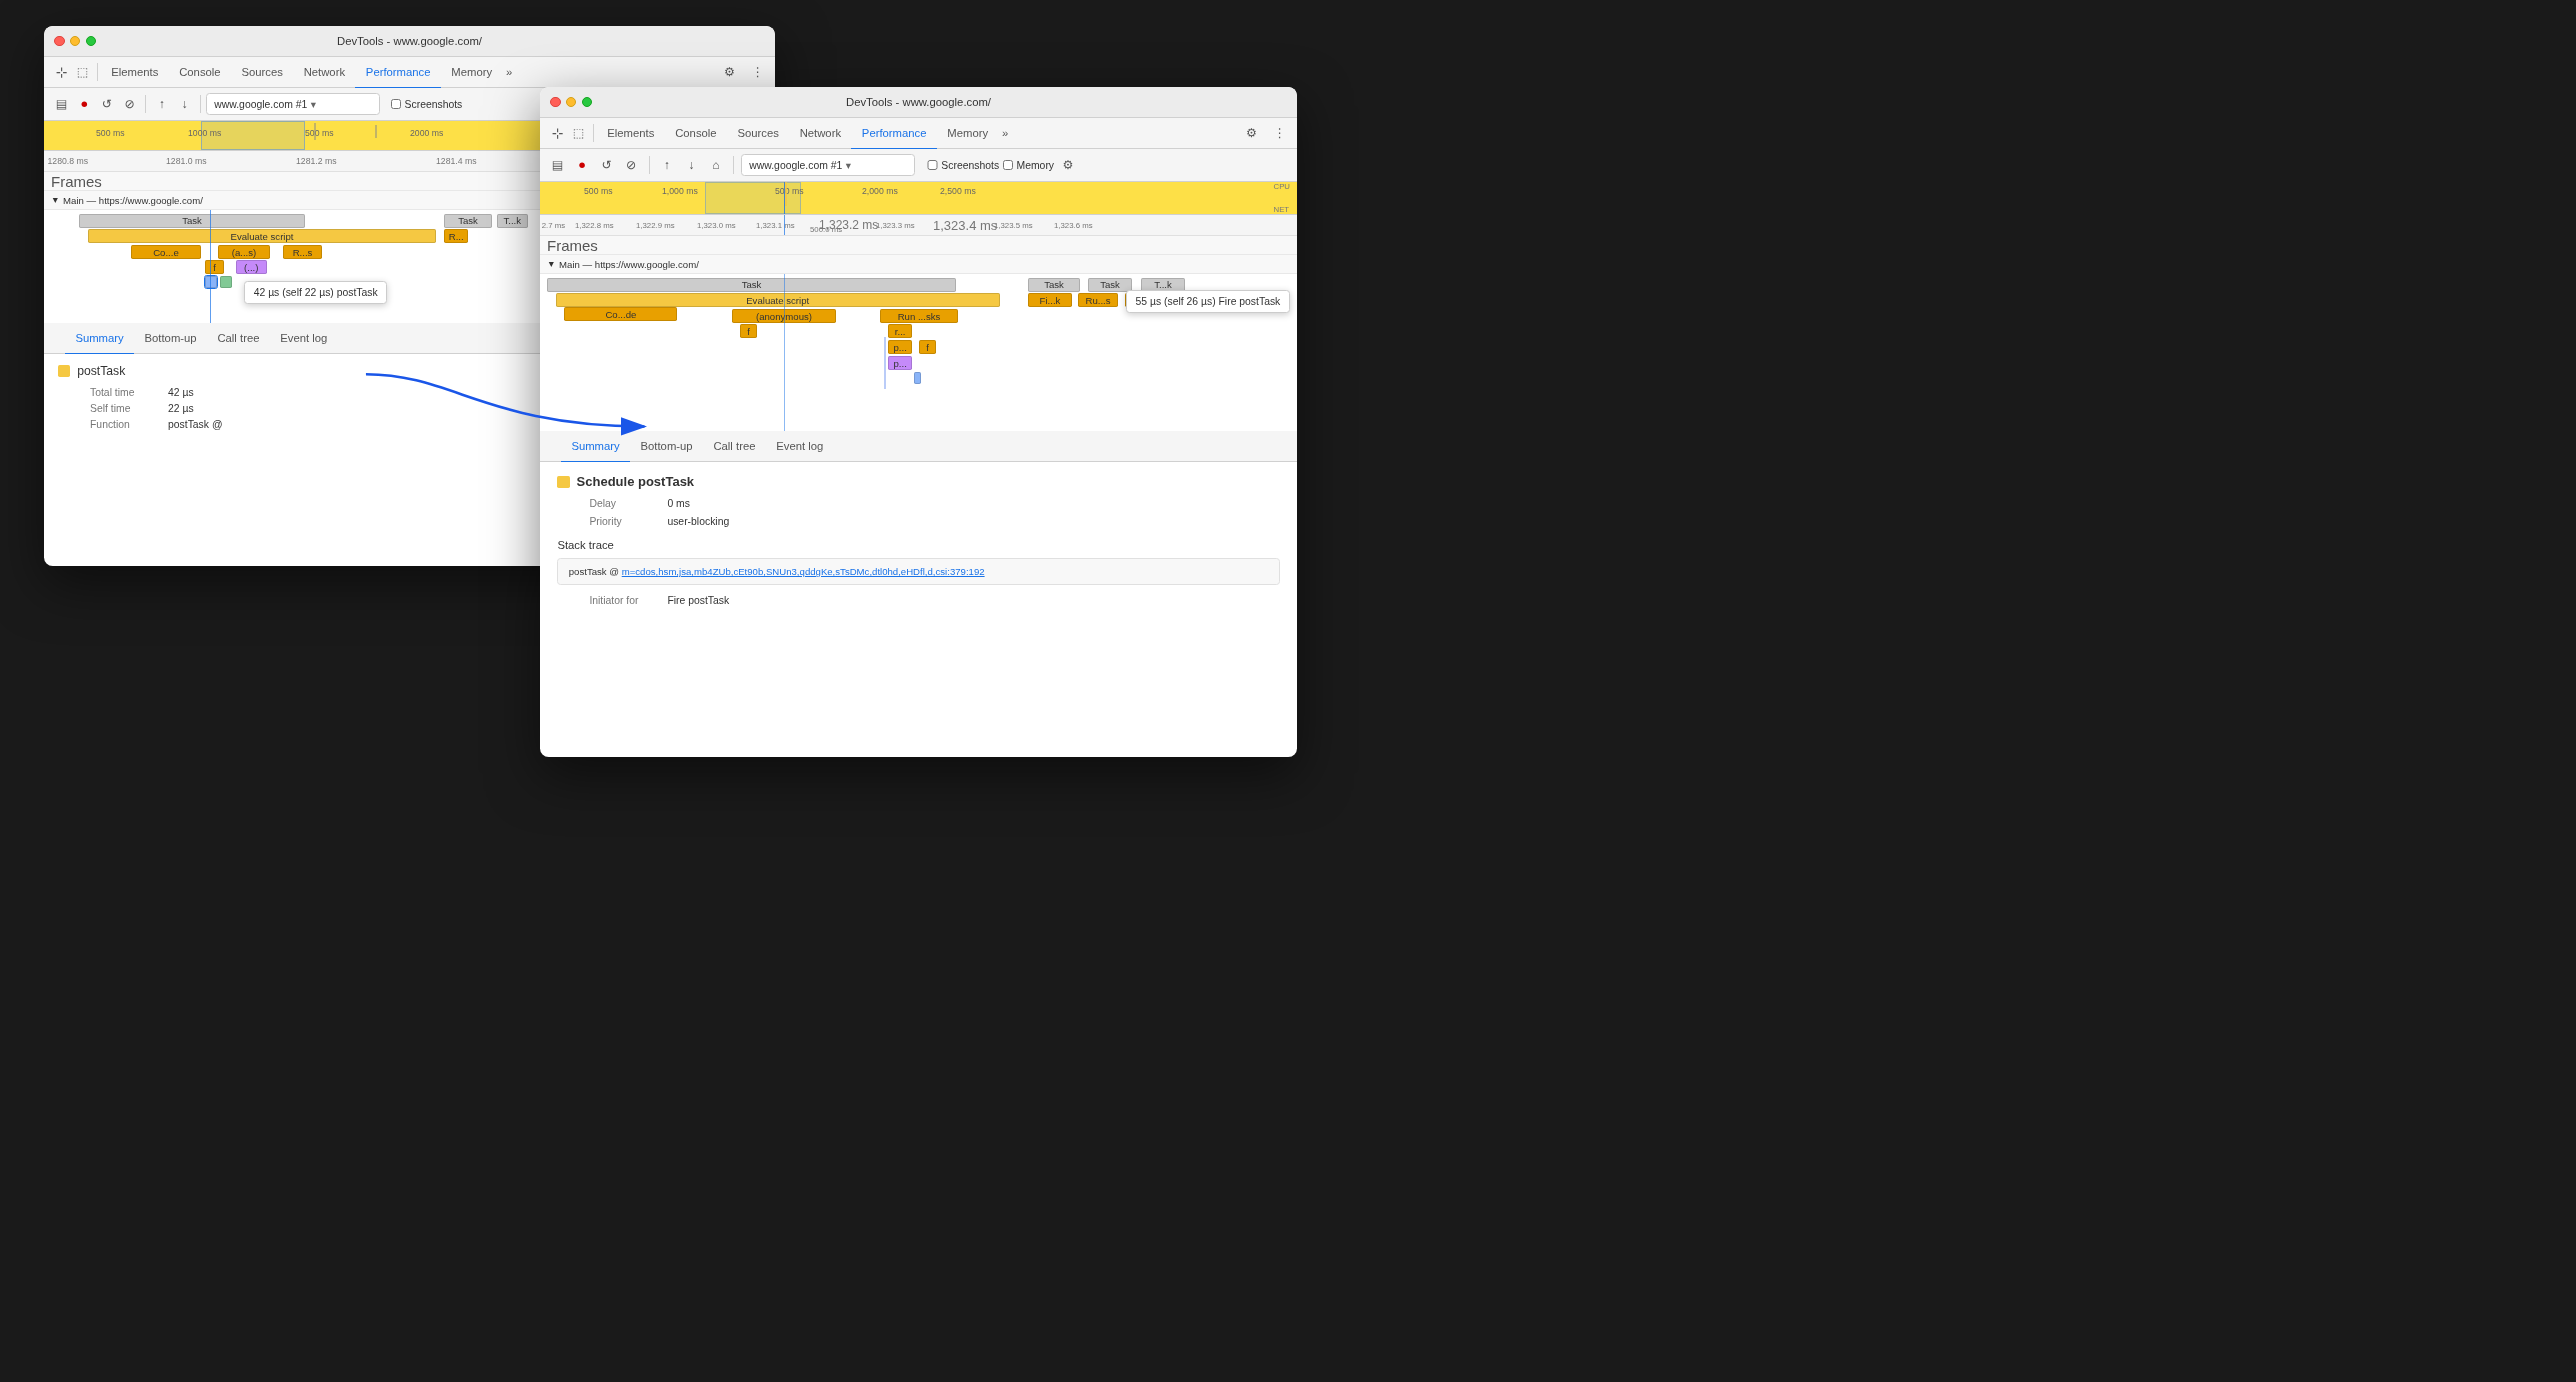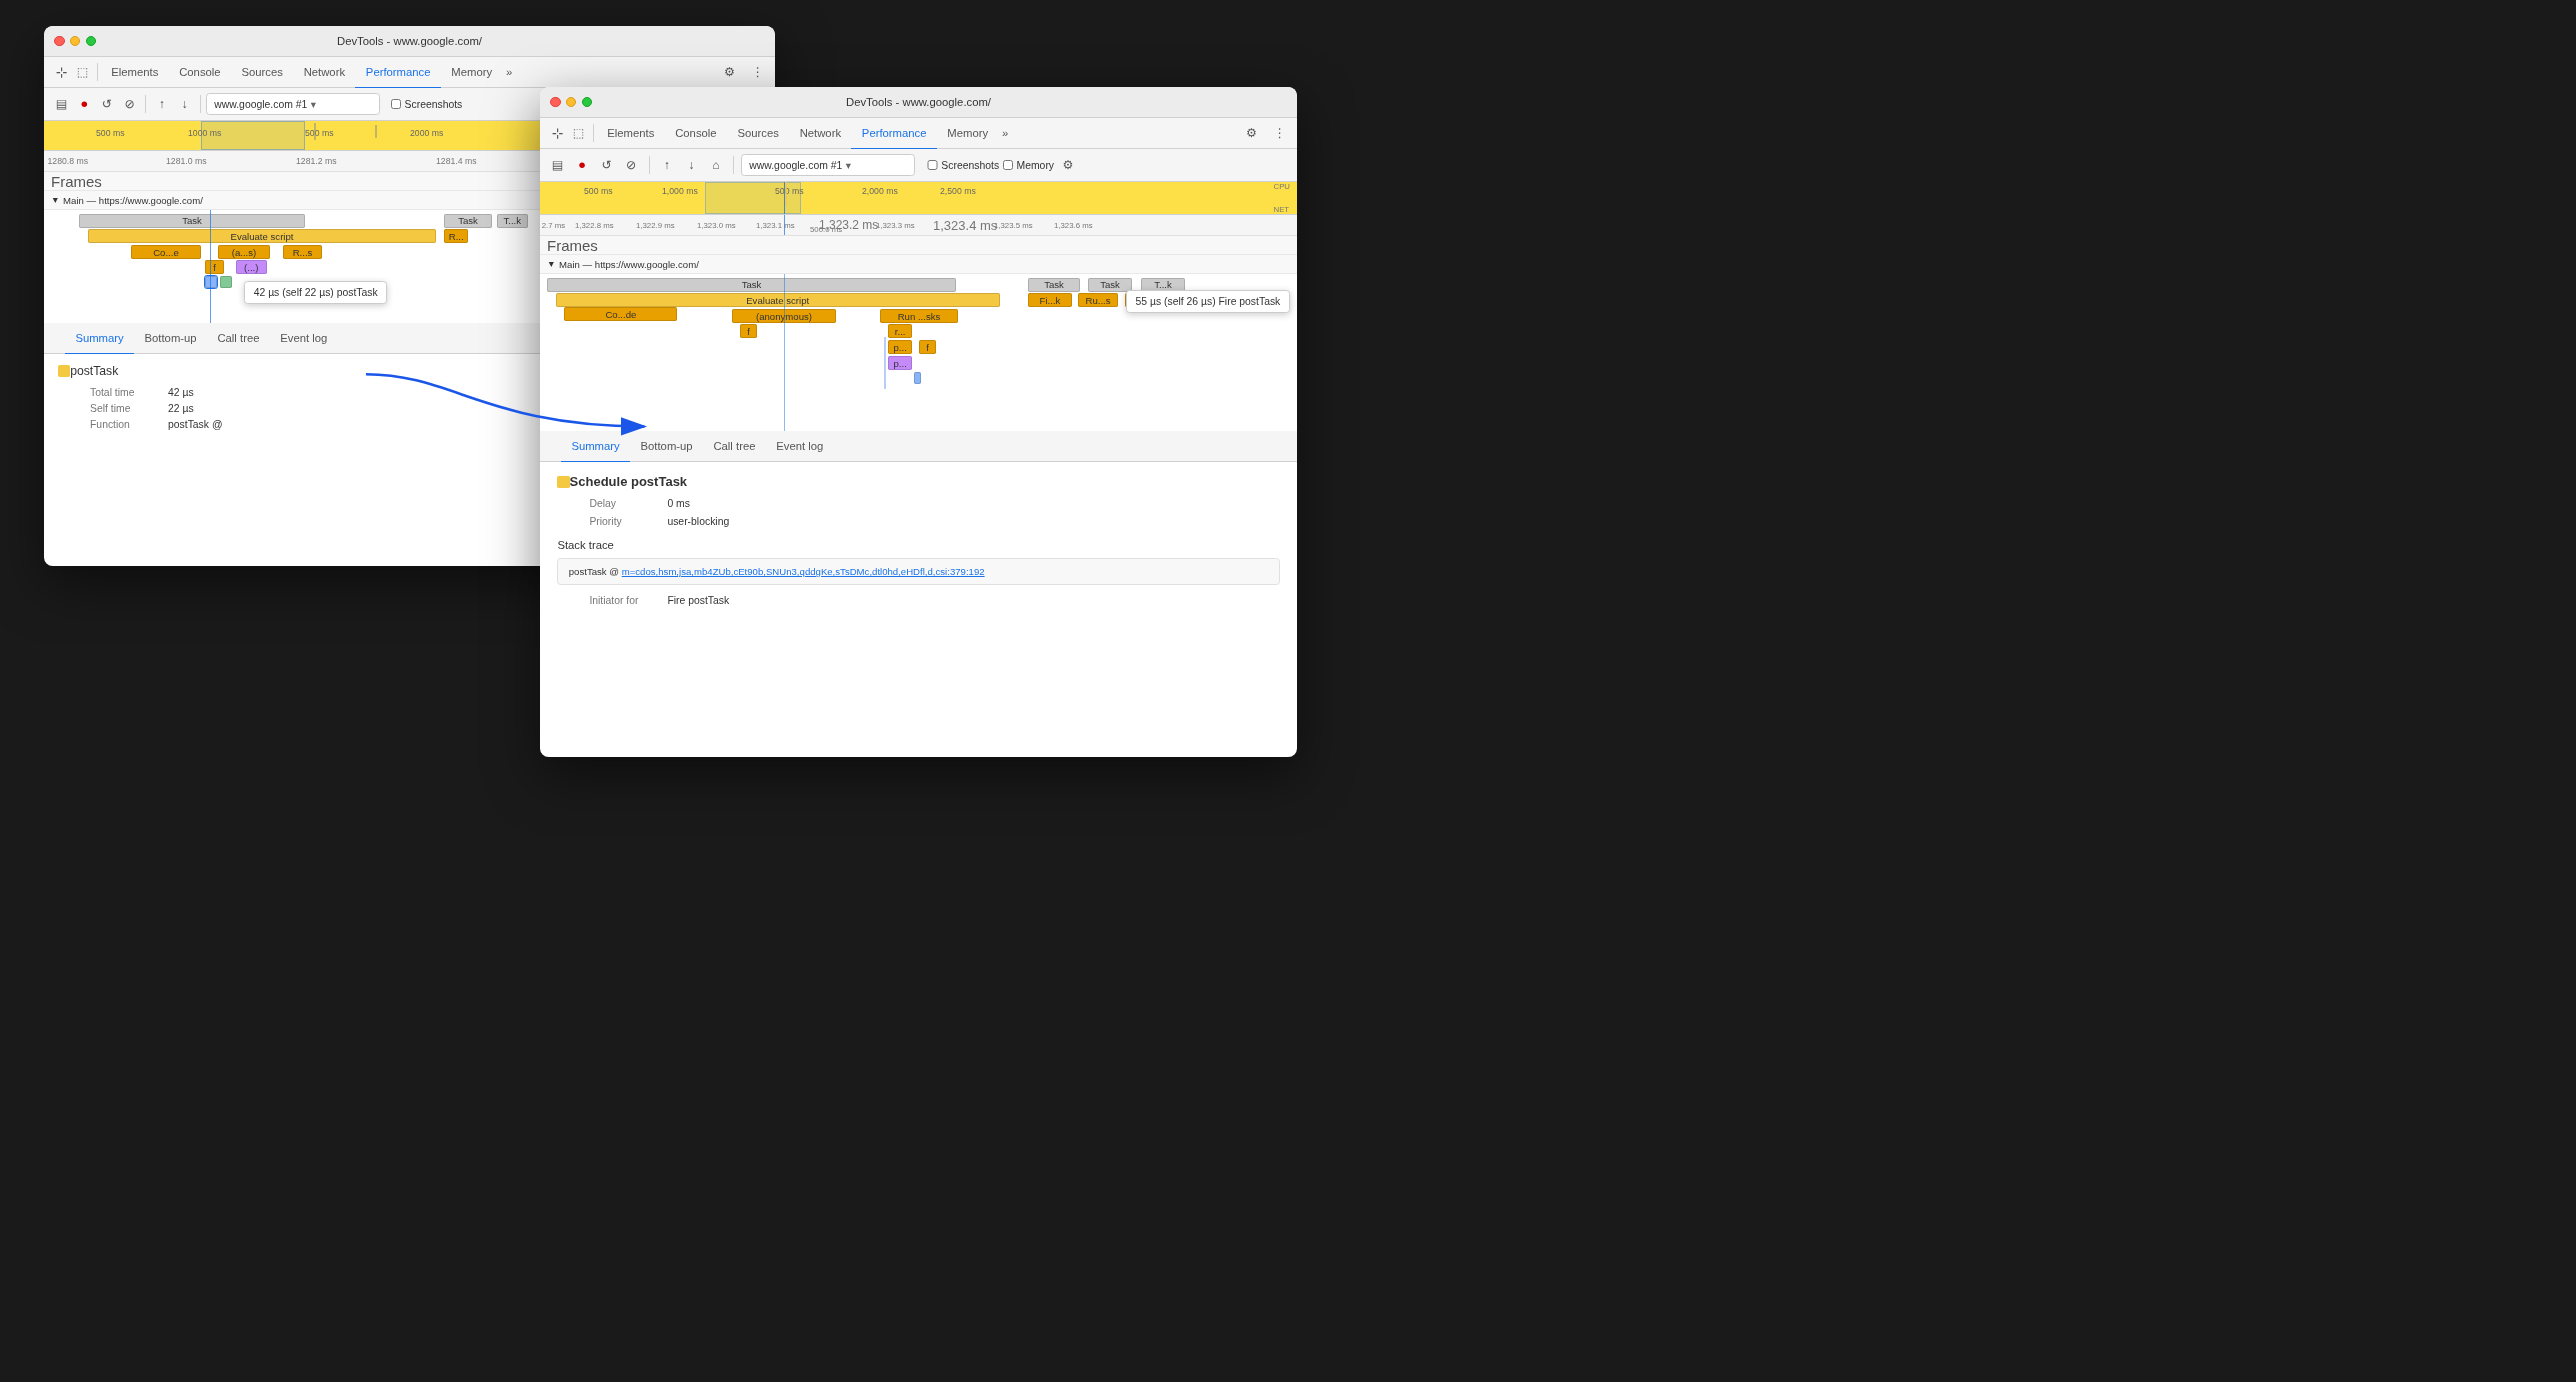--- a/index.html
+++ b/index.html
@@ -304,20 +304,21 @@
 
     .panel-content {
       padding: 10.4px 14px;
       font-size: 10.4px;
       color: #333;
     }
 
     .panel-title {
       display: flex;
       align-items: center;
+      gap: 7px;
       font-size: 12.2px;
       font-weight: 500;
       margin-bottom: 8.7px;
     }
 
     .panel-title-icon {
       width: 12.2px;
       height: 12.2px;
       border-radius: 1.7px;
       background: #f5c842;

